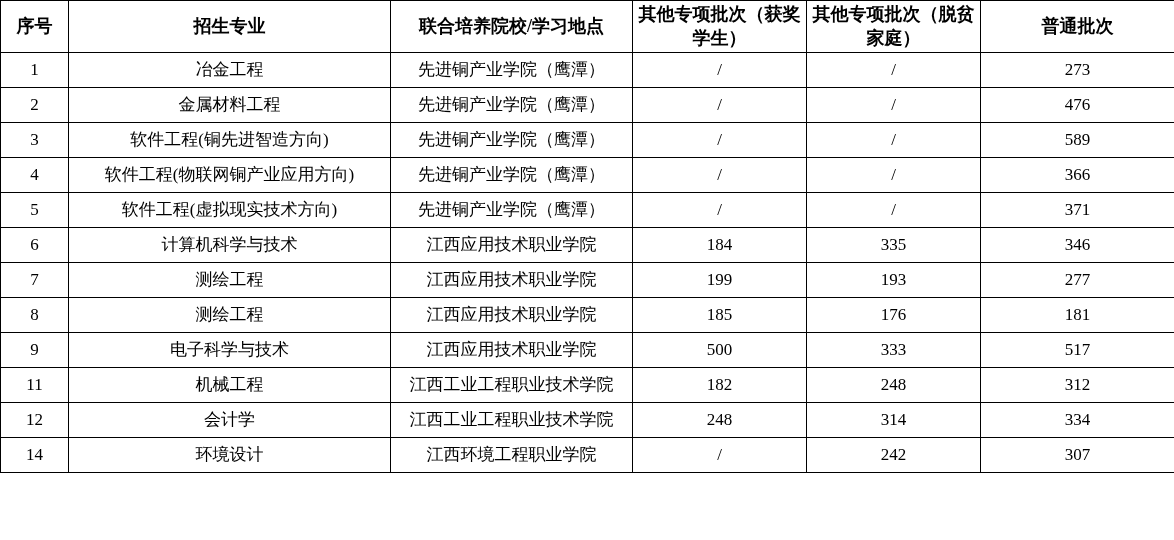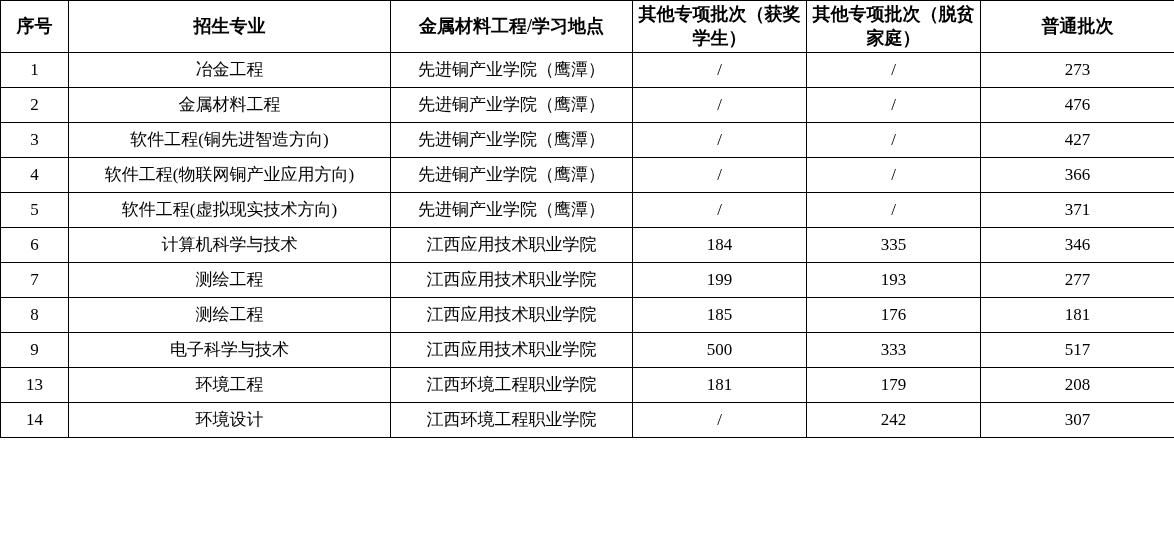--- a/index.html
+++ b/index.html
@@ -70,21 +70,21 @@
       <col class="c-major">
       <col class="c-school">
       <col class="c-special-award">
       <col class="c-special-poverty">
       <col class="c-normal">
     </colgroup>
     <thead>
       <tr>
         <th>序号</th>
         <th>招生专业</th>
-        <th>金属材料工程/学习地点</th>
+        <th>联合培养院校/学习地点</th>
         <th>其他专项批次（获奖学生）</th>
         <th>其他专项批次（脱贫家庭）</th>
         <th>普通批次</th>
       </tr>
     </thead>
     <tbody>
       <tr>
         <td class="cell-index">1</td>
         <td class="cell-major">冶金工程</td>
         <td class="cell-school">先进铜产业学院（鹰潭）</td>
@@ -99,21 +99,21 @@
         <td class="cell-num">/</td>
         <td class="cell-num">/</td>
         <td class="cell-num">476</td>
       </tr>
       <tr>
         <td class="cell-index">3</td>
         <td class="cell-major">软件工程(铜先进智造方向)</td>
         <td class="cell-school">先进铜产业学院（鹰潭）</td>
         <td class="cell-num">/</td>
         <td class="cell-num">/</td>
-        <td class="cell-num">427</td>
+        <td class="cell-num">589</td>
       </tr>
       <tr>
         <td class="cell-index">4</td>
         <td class="cell-major">软件工程(物联网铜产业应用方向)</td>
         <td class="cell-school">先进铜产业学院（鹰潭）</td>
         <td class="cell-num">/</td>
         <td class="cell-num">/</td>
         <td class="cell-num">366</td>
       </tr>
       <tr>
@@ -150,26 +150,34 @@
       </tr>
       <tr>
         <td class="cell-index">9</td>
         <td class="cell-major">电子科学与技术</td>
         <td class="cell-school">江西应用技术职业学院</td>
         <td class="cell-num">500</td>
         <td class="cell-num">333</td>
         <td class="cell-num">517</td>
       </tr>
       <tr>
-        <td class="cell-index">13</td>
-        <td class="cell-major">环境工程</td>
-        <td class="cell-school">江西环境工程职业学院</td>
-        <td class="cell-num">181</td>
-        <td class="cell-num">179</td>
-        <td class="cell-num">208</td>
+        <td class="cell-index">11</td>
+        <td class="cell-major">机械工程</td>
+        <td class="cell-school">江西工业工程职业技术学院</td>
+        <td class="cell-num">182</td>
+        <td class="cell-num">248</td>
+        <td class="cell-num">312</td>
+      </tr>
+      <tr>
+        <td class="cell-index">12</td>
+        <td class="cell-major">会计学</td>
+        <td class="cell-school">江西工业工程职业技术学院</td>
+        <td class="cell-num">248</td>
+        <td class="cell-num">314</td>
+        <td class="cell-num">334</td>
       </tr>
       <tr>
         <td class="cell-index">14</td>
         <td class="cell-major">环境设计</td>
         <td class="cell-school">江西环境工程职业学院</td>
         <td class="cell-num">/</td>
         <td class="cell-num">242</td>
         <td class="cell-num">307</td>
       </tr>
     </tbody>

